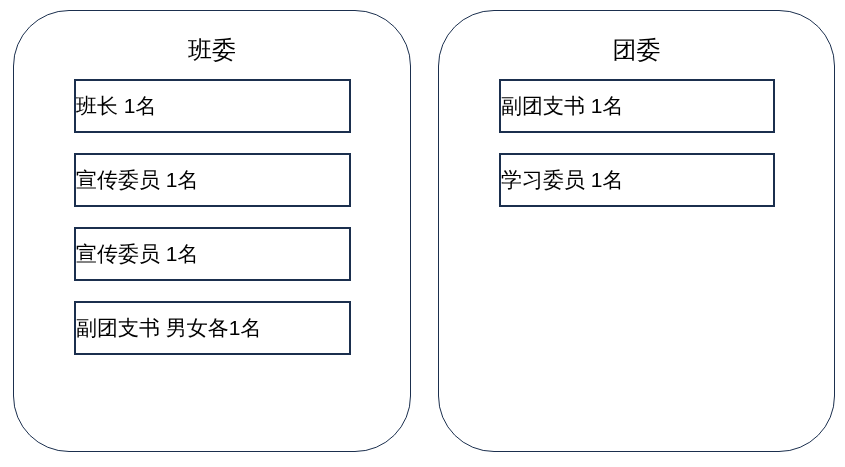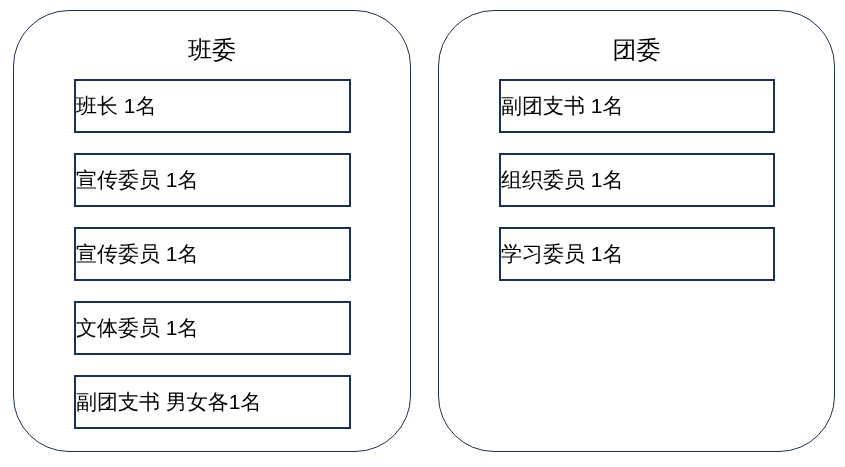--- a/index.html
+++ b/index.html
@@ -68,36 +68,30 @@
       <div class="item-box">
         <span class="item-label">班长 1名</span>
       </div>
       <div class="item-box">
         <span class="item-label">宣传委员 1名</span>
       </div>
       <div class="item-box">
         <span class="item-label">宣传委员 1名</span>
       </div>
       <div class="item-box">
-        <span class="item-label">文体委员 1名</span>
-      </div>
-      <div class="item-box">
         <span class="item-label">副团支书 男女各1名</span>
       </div>
     </div>
   </div>
 
   <div class="panel panel-right">
     <div class="panel-title">团委</div>
     <div class="boxes">
       <div class="item-box">
         <span class="item-label">副团支书 1名</span>
       </div>
       <div class="item-box">
-        <span class="item-label">组织委员 1名</span>
-      </div>
-      <div class="item-box">
         <span class="item-label">学习委员 1名</span>
       </div>
     </div>
   </div>
 
 </div>
 
 </body></html>

